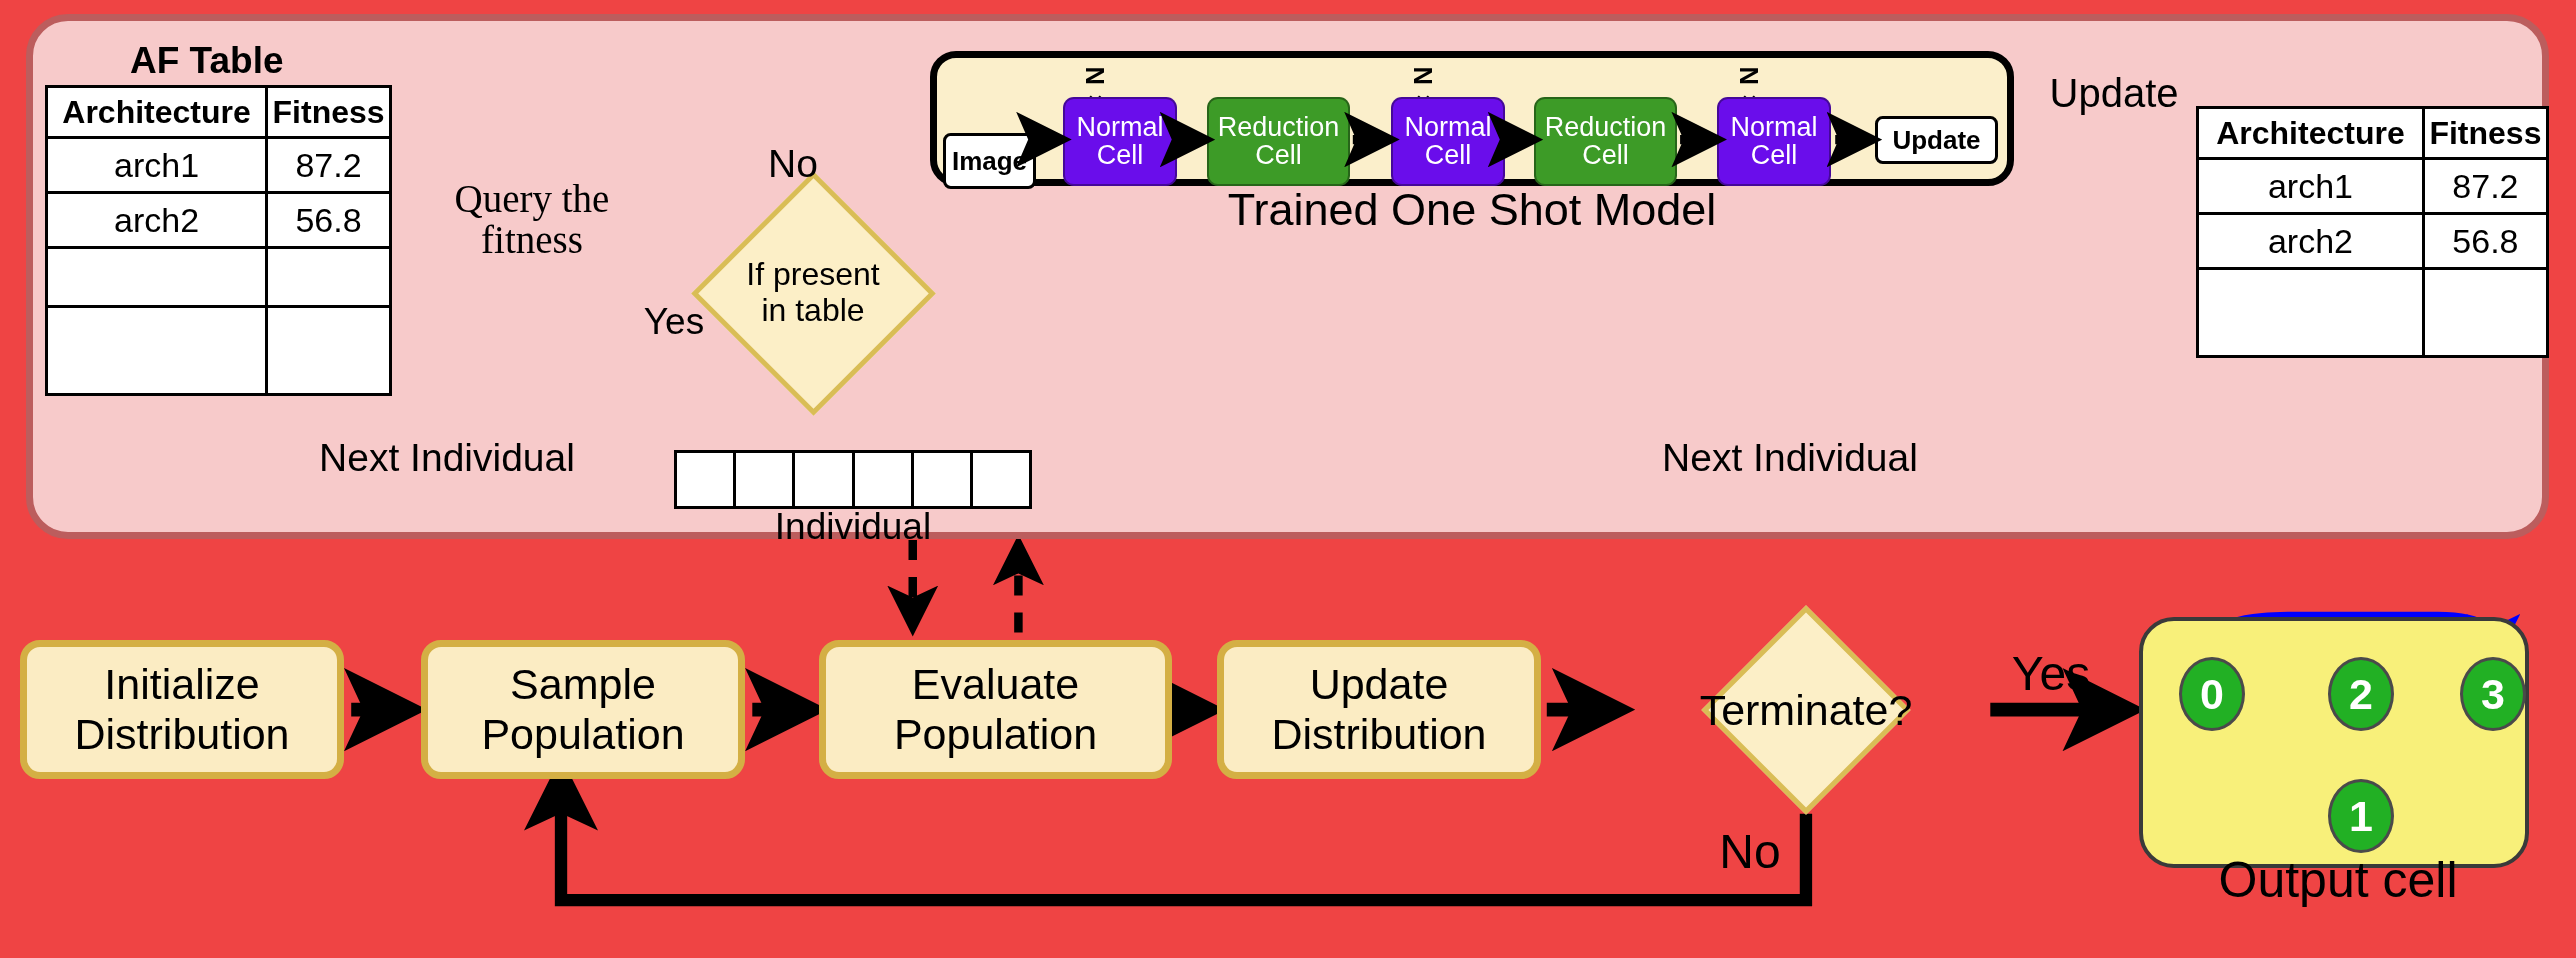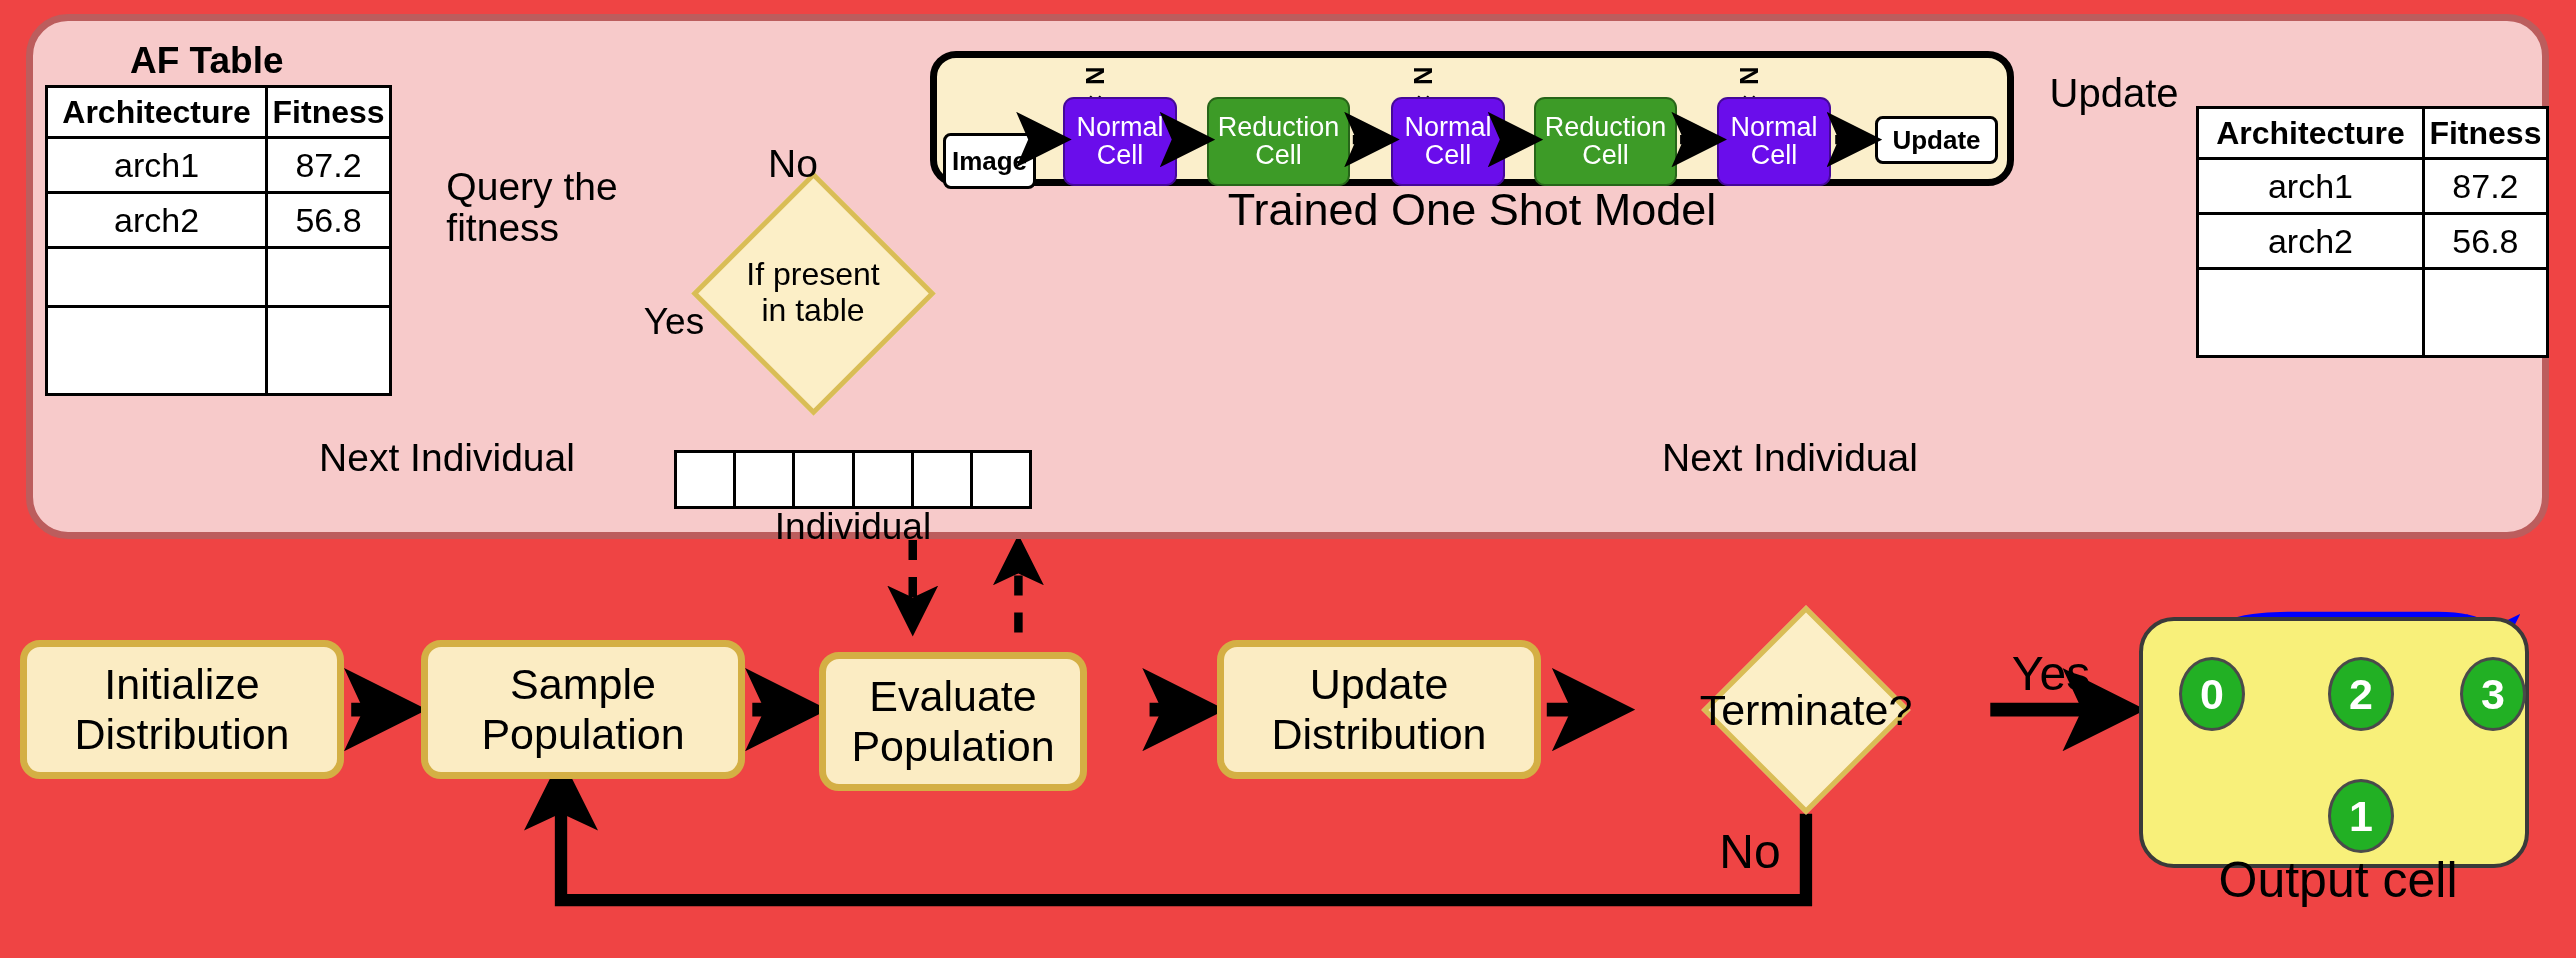--- a/index.html
+++ b/index.html
@@ -222,21 +222,21 @@
     </tr>
   </tbody>
     </table>
 
   <div class="diamond" style="left:727px;top:207px;width:173px;height:173px;"></div>
   <div class="diamond-text" style="left:813px;top:293px;font-size:32px;">
     <div>If present</div>
     <div>in table</div>
   </div>
 
-  <div class="lbl c" style="left:532px;top:208px;font-size:39px;text-align:left;">
+  <div class="lbl c" style="left:532px;top:220px;font-size:39px;text-align:center;font-family:Liberation Serif, serif;">
     <div>Query the</div>
     <div>fitness</div>
   </div>
   <div class="lbl c" style="left:674px;top:322px;font-size:37px;">Yes</div>
   <div class="lbl c" style="left:793px;top:164px;font-size:39px;">No</div>
   <div class="lbl c" style="left:447px;top:458px;font-size:39px;">Next Individual</div>
   <div class="lbl c" style="left:1790px;top:458px;font-size:39px;">Next Individual</div>
   <div class="lbl c" style="left:2114px;top:93px;font-size:40px;">Update</div>
 
   <div class="abs" id="individual">
@@ -306,21 +306,21 @@
   <div class="lbl c" style="left:1472px;top:210px;font-size:45px;">Trained One Shot Model</div>
 
   <div class="pbox" style="left:20px;top:640px;width:324px;height:139px;font-size:43px;">
     <div><span>Initialize</span><br>
          <span>Distribution</span></div>
   </div>
   <div class="pbox" style="left:421px;top:640px;width:324px;height:139px;font-size:43px;">
     <div><span>Sample</span><br>
          <span>Population</span></div>
   </div>
-  <div class="pbox" style="left:819px;top:640px;width:268px;height:139px;font-size:43px;margin-top:12px;">
+  <div class="pbox" style="left:819px;top:640px;width:353px;height:139px;font-size:43px;">
     <div><span>Evaluate</span><br>
          <span>Population</span></div>
   </div>
   <div class="pbox" style="left:1217px;top:640px;width:324px;height:139px;font-size:43px;">
     <div><span>Update</span><br>
          <span>Distribution</span></div>
   </div>
 
   <div class="diamond" style="left:1732px;top:636px;width:148px;height:148px;"></div>
   <div class="diamond-text" style="left:1806px;top:710px;font-size:43px;">Terminate?</div>

